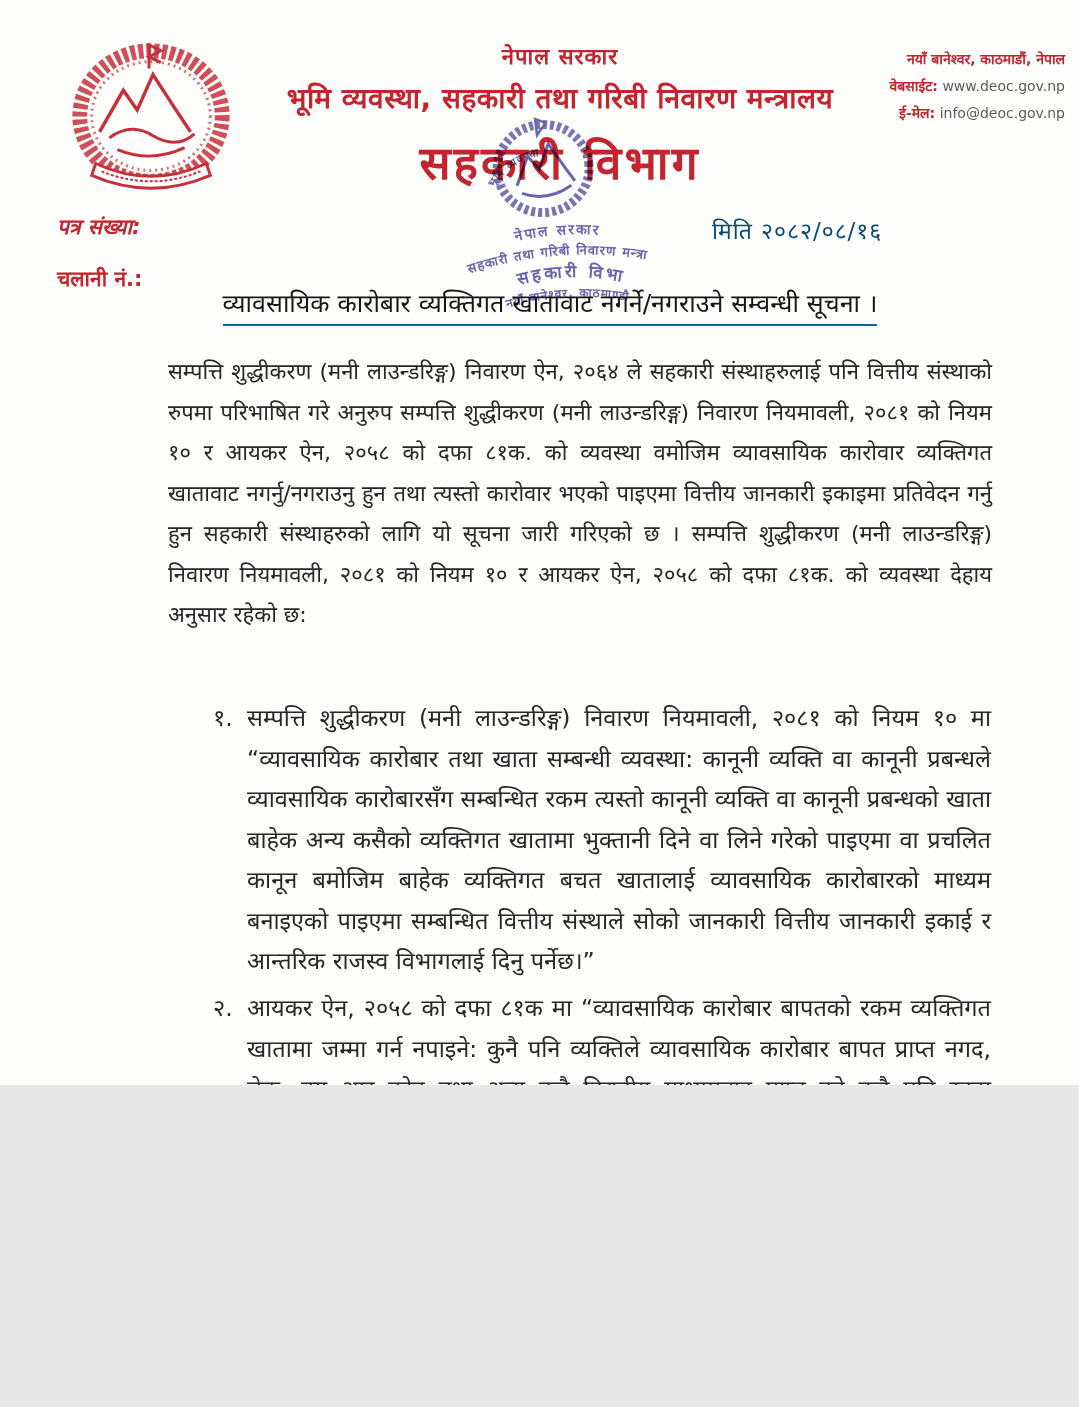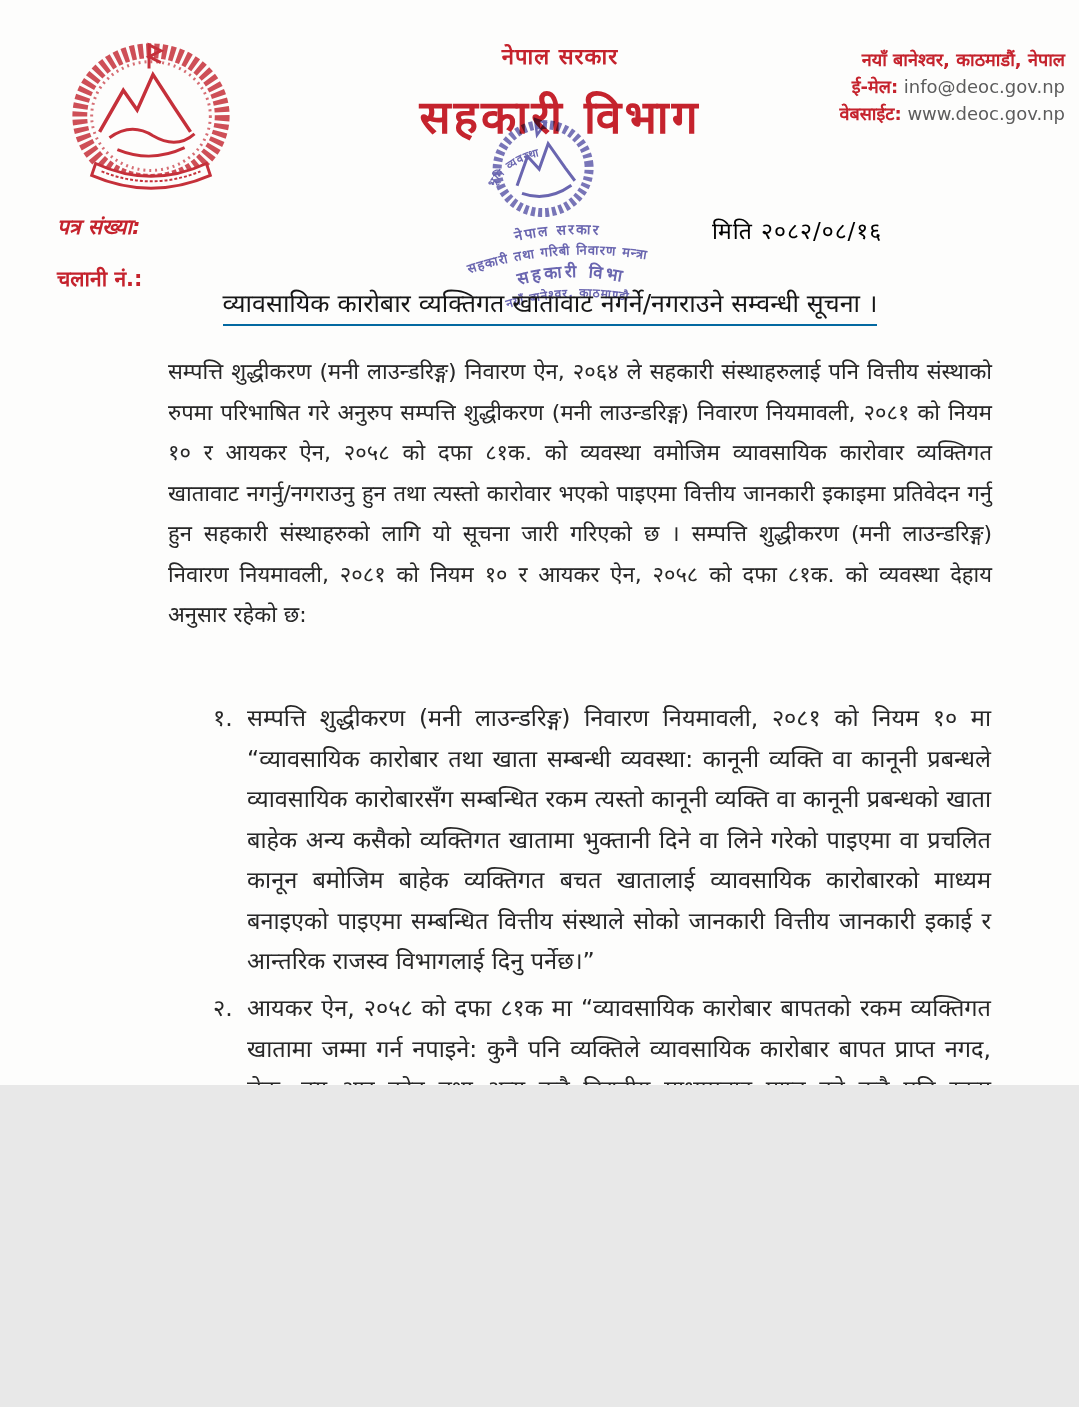--- a/index.html
+++ b/index.html
@@ -28,21 +28,21 @@
     color: #c5232d;
   }
   .lh-gov   { font-size: 22px; font-weight: bold; letter-spacing: 1px; }
   .lh-min   { font-size: 28px; font-weight: bold; margin-top: 8px; letter-spacing: 0.5px; }
   .lh-dept  { font-size: 46px; font-weight: bold; margin-top: 14px; letter-spacing: 3px; }
   .contact {
     position: absolute;
     right: 14px; top: 46px;
     width: 270px;
     text-align: right;
-    font-size: 18px;
+    font-size: 14px;
     line-height: 27px;
   }
   .contact .red { color: #c5232d; font-weight: bold; }
   .contact .val { color: #5c5c5c; font-weight: normal; }
   
   .seal {
     position: absolute;
     left: 420px; top: 96px;
     width: 260px; height: 225px;
     mix-blend-mode: multiply;
@@ -55,21 +55,21 @@
     color: #c5232d;
     font-weight: bold;
     font-size: 21px;
   }
   .refno { top: 212px; font-style: italic; }
   .dispatchno { top: 264px; }
   .date {
     position: absolute;
     left: 712px; top: 214px;
     font-size: 23px;
-    color: #000000;
+    color: #0c4a6e;
     letter-spacing: 1px;
   }
   
   .subject-wrap {
     position: absolute;
     left: 130px; top: 285px;
     width: 840px;
     text-align: center;
   }
   .subject {
@@ -166,20 +166,21 @@
 
       <path d="M88 34 L88 10 L100 16 L88 22 L100 28" stroke-width="3"></path>
 
       <path d="M34 130 Q90 156 146 130 L150 142 Q90 168 30 142 Z" stroke-width="3" fill="#fdfdfc"></path>
       <path d="M40 138 Q90 158 140 138" stroke-width="2" stroke-dasharray="3 2"></path>
     </g>
   </svg>
 
   <div class="lh-center">
     <div class="lh-gov">नेपाल सरकार</div>
+    <div class="lh-min">भूमि व्यवस्था, सहकारी तथा गरिबी निवारण मन्त्रालय</div>
     <div class="lh-dept">सहकारी विभाग</div>
   </div>
 
   <svg class="seal" viewBox="0 0 260 225">
     <defs>
       <path id="arcTop" d="M 70 95 A 68 68 0 0 1 190 95"></path>
       <path id="sarc1" d="M 60 146 Q 130 130 205 152"></path>
       <path id="sarc2" d="M 38 168 Q 130 148 224 176"></path>
       <path id="sarc3" d="M 66 190 Q 130 172 198 196"></path>
       <path id="sarc4" d="M 58 210 Q 130 192 204 216"></path>
@@ -206,26 +207,26 @@
       </text>
       <text font-size="12" font-weight="bold" letter-spacing="1">
         <textPath href="#sarc4" startOffset="12%">नयाँ बानेश्वर, काठमाण्डौ</textPath>
       </text>
     </g>
   </svg>
 
   <div class="contact">
     <div class="red">नयाँ बानेश्वर, काठमाडौं, नेपाल</div>
     <div>
+      <span class="red">वेबसाईट:</span>
+      <span class="val">www.deoc.gov.np</span>
+    </div>
+    <div>
       <span class="red">ई-मेल:</span>
       <span class="val">info@deoc.gov.np</span>
-    </div>
-    <div>
-      <span class="red">वेबसाईट:</span>
-      <span class="val">www.deoc.gov.np</span>
     </div>
   </div>
 
   <div class="refno">पत्र संख्या:</div>
   <div class="dispatchno">चलानी नं.:</div>
 
   <div class="date">मिति २०८२/०८/१६</div>
 
   <div class="subject-wrap">
     <span class="subject">व्यावसायिक कारोबार व्यक्तिगत खातावाट नगर्ने/नगराउने सम्वन्धी सूचना ।</span>

